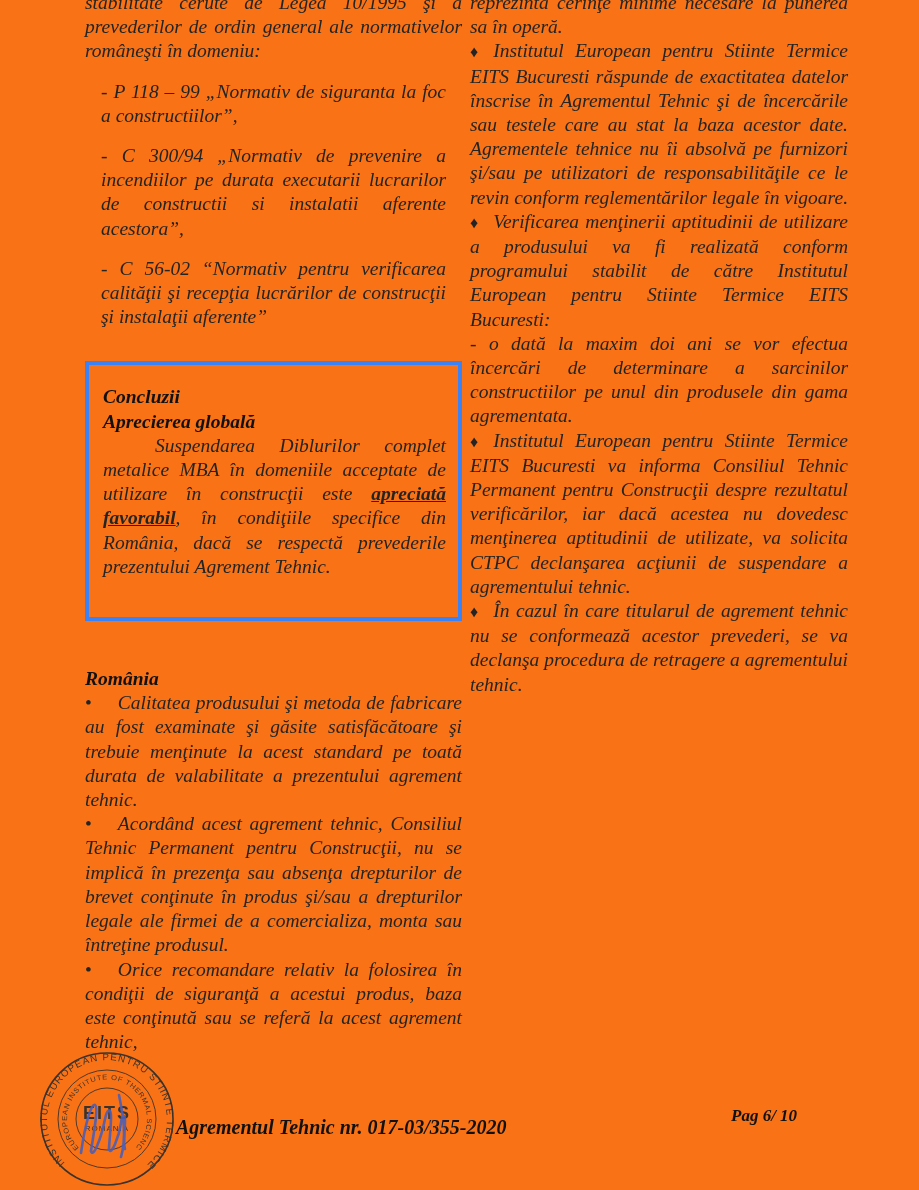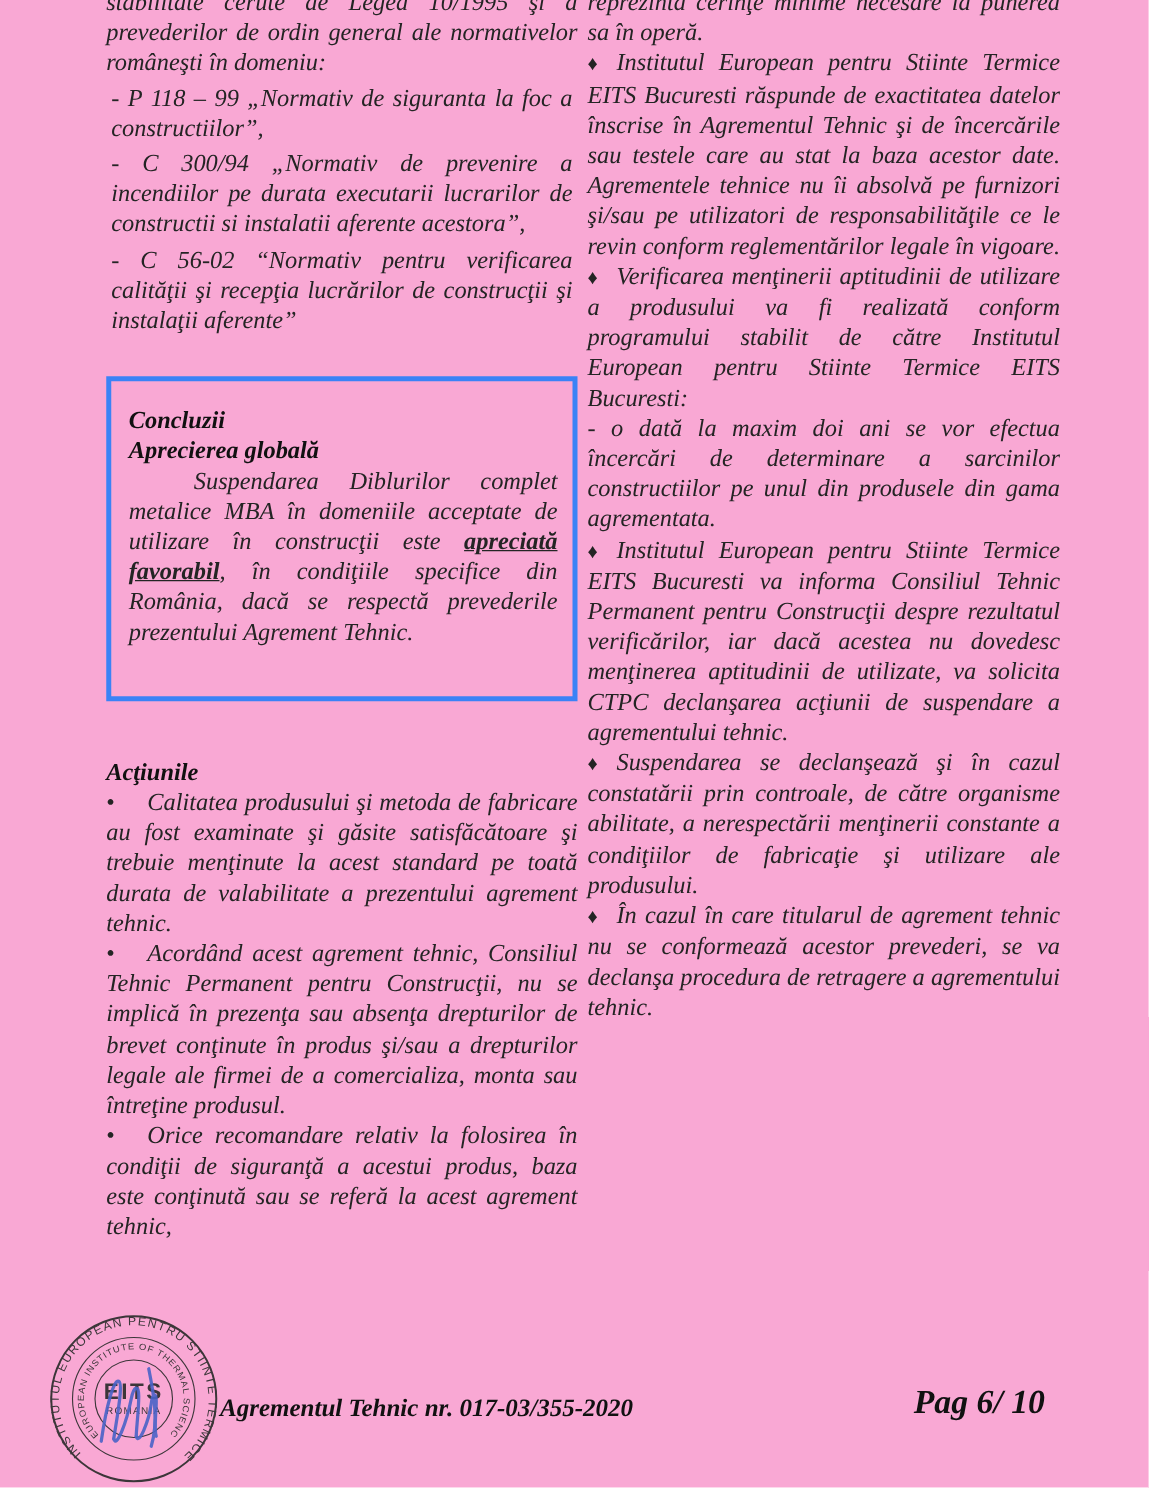--- a/index.html
+++ b/index.html
@@ -1,45 +1,45 @@
 <!DOCTYPE html>
 <html><head>
 <meta charset="utf-8">
 <style>
   html,body{margin:0;padding:0;background:#ffffff;}
   .page{
-    position:relative;width:919px;height:1190px;background:#f9a8d4;
+    position:relative;width:919px;height:1190px;background:#f97316;
     overflow:hidden;font-family:"Liberation Serif",serif;color:#242424;
   }
   .col{
     position:absolute;top:-9px;font-style:italic;font-size:19.5px;
     line-height:24.2px;text-align:justify;
   }
   .col-left{left:85px;width:377px;}
   .col-right{left:470px;width:378px;}
   .col p{margin:0;}
   .h{font-weight:bold;font-style:italic;color:#111;}
-  .norms p{margin:4px;}
+  .norms p{margin:16px;}
   .conclusions-box{
     border:4px solid #3b82f6;margin-top:32px;padding:20px 12px 38px 14px;
   }
   .box-par{text-indent:52px;margin-top:2px;}
   .emph{font-weight:bold;text-decoration:underline;}
   .cond-title{margin-top:46px;}
   .bullet-item{margin-top:6px;}
   .blt-dot{display:inline-block;margin-right:26px;font-style:normal;}
   .blt-dia{display:inline-block;margin-right:15px;font-style:normal;font-size:16px;}
   .sub-item{margin-left:38px;margin-top:0;}
   .footer-ref{
     position:absolute;left:176px;top:1116px;font-weight:bold;font-style:italic;
     font-size:20px;color:#111;white-space:nowrap;
   }
   .footer-page{
     position:absolute;left:731px;top:1106px;font-weight:bold;font-style:italic;
-    font-size:27px;color:#111;white-space:nowrap;
+    font-size:17px;color:#111;white-space:nowrap;
   }
   .stamp{
     position:absolute;left:36px;top:1048px;width:142px;height:142px;opacity:.93;
   }
   .stamp text{font-family:"Liberation Sans",sans-serif;fill:#2e2e2e;}
 </style>
 </head>
 <body>
 
 <div class="page">
@@ -51,39 +51,38 @@
       <p>- C 300/94 „Normativ de prevenire a incendiilor pe durata executarii lucrarilor de constructii si instalatii aferente acestora”,</p>
       <p>- C 56-02 “Normativ pentru verificarea calităţii şi recepţia lucrărilor de construcţii şi instalaţii aferente”</p>
     </div>
 
     <div class="conclusions-box">
       <div class="h">Concluzii</div>
       <div class="h">Aprecierea globală</div>
       <p class="box-par"><span>Suspendarea Diblurilor complet metalice MBA în domeniile acceptate de utilizare în construcţii este </span><span class="emph">apreciată favorabil</span><span>, în condiţiile specifice din România, dacă se respectă prevederile prezentului Agrement Tehnic.</span></p>
     </div>
 
-    <div class="h cond-title">Acţiunile</div>
+    <div class="h cond-title">România</div>
 
     <p class="bullet-item"><span class="blt-dot">•</span><span>Calitatea produsului şi metoda de fabricare au fost examinate şi găsite satisfăcătoare şi trebuie menţinute la acest standard pe toată durata de valabilitate a prezentului agrement tehnic.</span></p>
     <p class="bullet-item"><span class="blt-dot">•</span><span>Acordând acest agrement tehnic, Consiliul Tehnic Permanent pentru Construcţii, nu se implică în prezenţa sau absenţa drepturilor de brevet conţinute în produs şi/sau a drepturilor legale ale firmei de a comercializa, monta sau întreţine produsul.</span></p>
     <p class="bullet-item"><span class="blt-dot">•</span><span>Orice recomandare relativ la folosirea în condiţii de siguranţă a acestui produs, baza este conţinută sau se referă la acest agrement tehnic,</span></p>
   </div>
 
   <div class="col col-right">
     <p>reprezintă cerinţe minime necesare la punerea sa în operă.</p>
 
     <p class="bullet-item"><span class="blt-dia">♦</span><span>Institutul European pentru Stiinte Termice EITS Bucuresti răspunde de exactitatea datelor înscrise în Agrementul Tehnic şi de încercările sau testele care au stat la baza acestor date. Agrementele tehnice nu îi absolvă pe furnizori şi/sau pe utilizatori de responsabilităţile ce le revin conform reglementărilor legale în vigoare.</span></p>
 
     <p class="bullet-item"><span class="blt-dia">♦</span><span>Verificarea menţinerii aptitudinii de utilizare a produsului va fi realizată conform programului stabilit de către Institutul European pentru Stiinte Termice EITS Bucuresti:</span></p>
     <p class="sub-item">- o dată la maxim doi ani se vor efectua încercări de determinare a sarcinilor constructiilor pe unul din produsele din gama agrementata.</p>
 
 
     <p class="bullet-item"><span class="blt-dia">♦</span><span>Institutul European pentru Stiinte Termice EITS Bucuresti va informa Consiliul Tehnic Permanent pentru Construcţii despre rezultatul verificărilor, iar dacă acestea nu dovedesc menţinerea aptitudinii de utilizate, va solicita CTPC declanşarea acţiunii de suspendare a agrementului tehnic.</span></p>
 
-    <p class="bullet-item"><span class="blt-dia">♦</span><span>Suspendarea se declanşează şi în cazul constatării prin controale, de către organisme abilitate, a nerespectării menţinerii constante a condiţiilor de fabricaţie şi utilizare ale produsului.</span></p>
 
     <p class="bullet-item"><span class="blt-dia">♦</span><span>În cazul în care titularul de agrement tehnic nu se conformează acestor prevederi, se va declanşa procedura de retragere a agrementului tehnic.</span></p>
   </div>
 
   <svg class="stamp" viewBox="-71 -71 142 142" xmlns="http://www.w3.org/2000/svg">
     <circle r="66" fill="none" stroke="#2e2e2e" stroke-width="1.6"></circle>
     <circle r="49" fill="none" stroke="#2e2e2e" stroke-width="0.9"></circle>
     <circle r="31" fill="none" stroke="#2e2e2e" stroke-width="0.9"></circle>
     <defs>
       <path id="arcOuter" d="M -42 44 A 60 60 0 1 1 42 44"></path>

